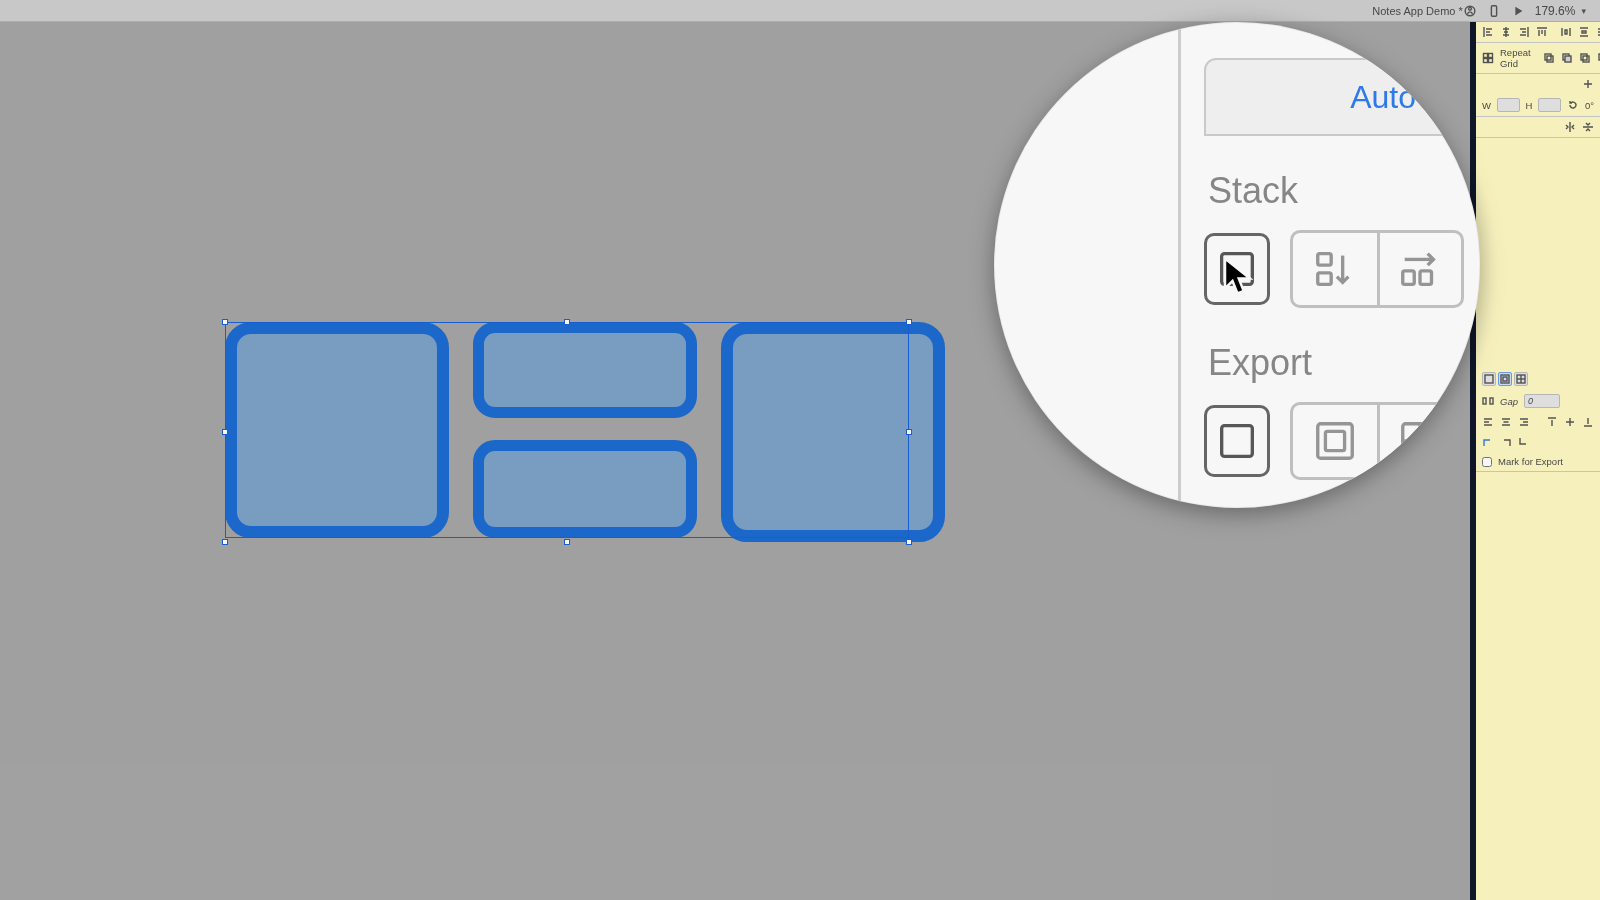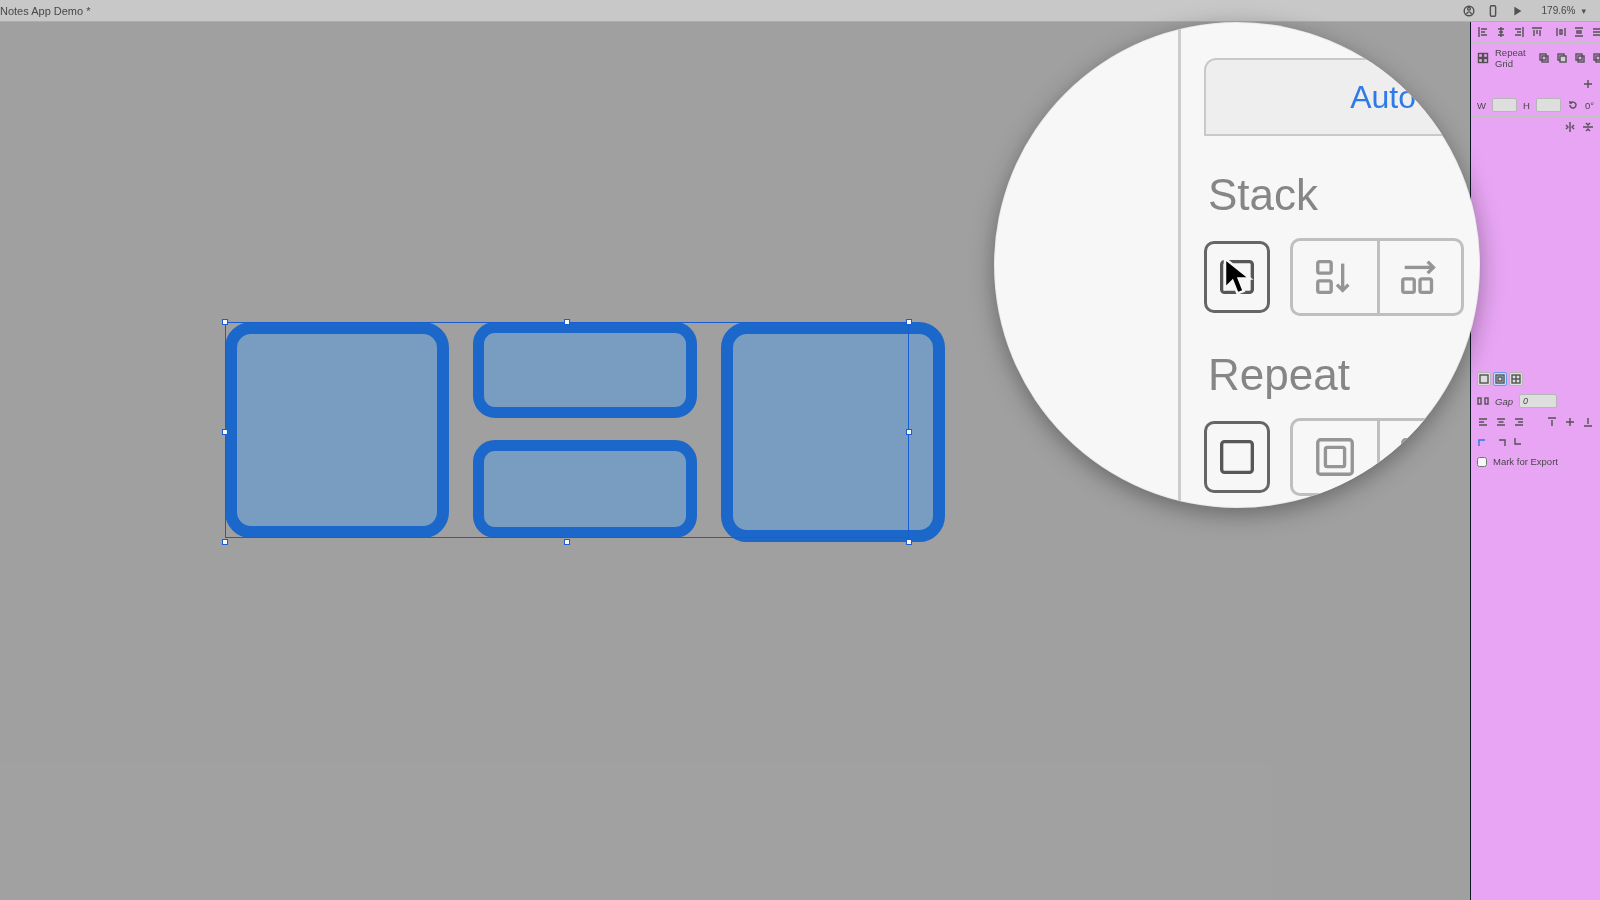--- a/index.html
+++ b/index.html
@@ -6,41 +6,41 @@
   html, body { width: 1600px; height: 900px; overflow: hidden; }
   body { background: #a6a6a6; position: relative; }
 
   
   .topbar {
     position: absolute; top: 0; left: 0; right: 0; height: 22px;
     background: #cfcfcf; display: flex; align-items: center;
     font-size: 11px; color: #4a4a4a;
     border-bottom: 1px solid #b3b3b3;
   }
-  .topbar .center { flex: 1; text-align: left; }
+  .topbar .center { flex: 1; text-align: right; }
   .topbar .right { display: flex; align-items: center; gap: 10px; padding-right: 14px; }
   .topbar .icon { width: 14px; height: 14px; display:inline-flex; align-items:center; justify-content:center; }
   .topbar svg { width: 14px; height: 14px; stroke:#555; fill:none; stroke-width:1.6; }
-  .topbar .zoom { font-size: 10px; color:#4a4a4a;margin-left:8px; }
+  .topbar .zoom { font-size: 12px; color:#4a4a4a; }
   .topbar .chev { font-size:9px; color:#555; margin-left:-4px;}
 
   
   .artwork { position:absolute; left:225px; top:322px; width:684px; height:220px; }
   .selbox { position:absolute; left:0; top:0; width:684px; height:216px; border:1px solid #1a62d8; pointer-events:none;}
   .handle { position:absolute; width:6px; height:6px; background:#fff; border:1px solid #1a62d8; transform:translate(-50%,-50%);}        
   .shape  { position:absolute; border:12px solid #1d6bd1; background:#7ca3c8; border-radius:26px; }
   .shape.s1 { left:0;   top:0;   width:224px; height:216px; }
   .shape.s2 { left:248px; top:0;   width:224px; height:96px;  border-width:11px; border-radius:22px;}
   .shape.s3 { left:248px; top:118px;width:224px; height:98px;  border-width:11px; border-radius:22px;}
   .shape.s4 { left:496px; top:0;   width:224px; height:220px; }
 
   
   .inspector {
     position:absolute; top:22px; right:0; bottom:0; width:130px;
-    background:#f0abfc; border-left:1px solid #0f172a;
+    background:#fef9c3; border-left:6px solid #0f172a;
     font-size:10px; color:#4a4a4a;
   }
   .inspector .row { display:flex; align-items:center; gap:6px; padding:4px 6px; border-bottom:1px solid #cacaca; }
   .inspector .row.noborder { border:none;font-style:italic; }
   .inspector .row .sp { flex:1; }
   .inspector svg { width:12px; height:12px; stroke:#555; fill:none; stroke-width:1.4; }
   .inspector .mini { width:12px; height:12px; display:inline-flex; align-items:center; justify-content:center; }
   .inspector input[type=checkbox]{ width:10px; height:10px; }
   .inspector .label { font-size:9.5px; color:#4a4a4a; }
   .inspector .field { height:14px; background:#e6e6e6; border:1px solid #bcbcbc; border-radius:2px; flex:1; font-size:9px; padding:0 3px; display:flex; align-items:center; max-width:46px;}
@@ -55,21 +55,21 @@
     box-shadow:0 6px 24px rgba(0,0,0,.35), inset 0 0 0 1px rgba(0,0,0,.05);
     overflow:hidden;
   }
   .mag-inner { position:absolute; inset:0; }
   .mag-divider { position:absolute; left:184px; top:0; bottom:0; width:3px; background:#d3d3d3; }
 
   .mag-panel { position:absolute; left:210px; top:36px; right:16px; }
   .mag-auto  { height:78px; border:2px solid #d0d0d0; border-radius:12px 12px 0 0; display:flex; align-items:center; justify-content:flex-end; padding:0 46px; background:#f6f6f6;}
   .mag-auto span { font-size:32px; font-weight:500; color:#2f7ef0; }
 
-  .mag-label { font-size:44px; color:#8b8b8b; margin:34px 0 18px 4px; font-weight:400;}
+  .mag-label { font-size:36px; color:#8b8b8b; margin:34px 0 18px 4px; font-weight:400;}
   .mag-row   { display:flex; gap:20px; align-items:center; }
   .mag-btn   { width:72px; height:72px; border:3px solid #6a6a6a; border-radius:10px; background:#fff; display:flex; align-items:center; justify-content:center;}
   .mag-seg   { display:flex; border:3px solid #c6c6c6; border-radius:10px; overflow:hidden; background:#fff;}
   .mag-seg > div { width:92px; height:72px; display:flex; align-items:center; justify-content:center; }
   .mag-seg > div + div { border-left:3px solid #c6c6c6; }
   .mag-seg svg, .mag-btn svg { width:46px; height:46px; stroke:#9a9a9a; fill:none; stroke-width:3.5; }
   .mag-btn svg { stroke:#5a5a5a; }
 
   .mag-cursor { position:absolute; left:226px; top:234px; }
   .mag-cursor svg { width:40px; height:40px; }
@@ -364,21 +364,21 @@
             <svg viewBox="0 0 48 48">
                 <rect x="6" y="26" width="12" height="14" rx="2"></rect>
                 <rect x="24" y="26" width="12" height="14" rx="2"></rect>
                 <path d="M8 14h30"></path>
                 <path d="M32 8l6 6-6 6"></path>
               </svg>
           </div>
         </div>
       </div>
 
-      <div class="mag-label">Repeat</div>
+      <div class="mag-label">Export</div>
       <div class="mag-row">
         <div class="mag-btn">
           <svg viewBox="0 0 48 48">
               <rect x="8" y="8" width="32" height="32" rx="3"></rect>
             </svg>
         </div>
         <div class="mag-seg">
           <div>
             <svg viewBox="0 0 48 48">
                 <rect x="6" y="6" width="36" height="36" rx="3"></rect>

